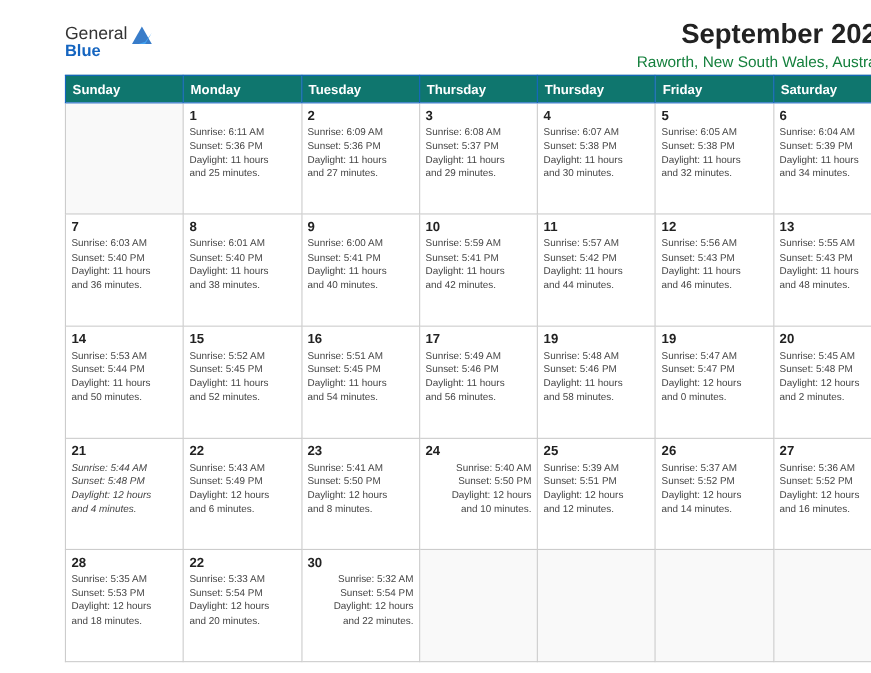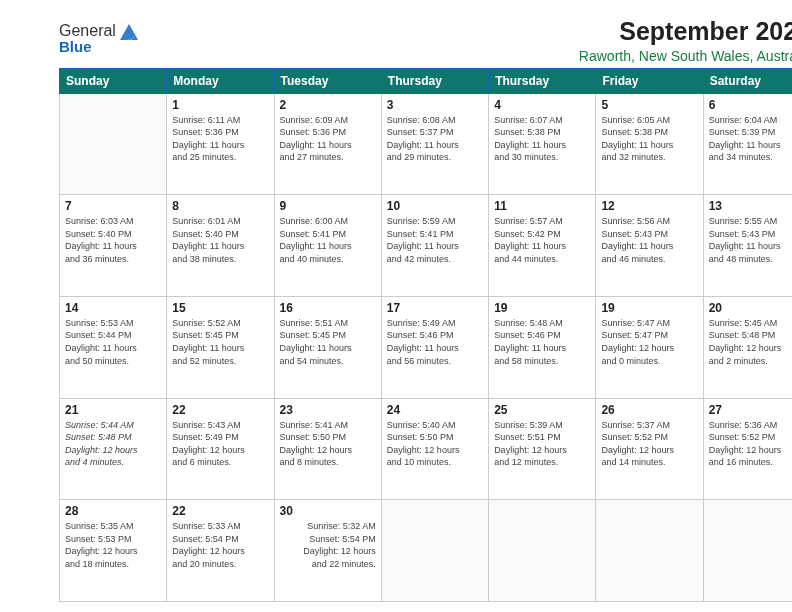--- a/index.html
+++ b/index.html
@@ -289,21 +289,21 @@
           </td>
           <td>
             <div class="day-num">23</div>
             <div class="day-info" style="white-space: pre-line;">Sunrise: 5:41 AM
 Sunset: 5:50 PM
 Daylight: 12 hours
 and 8 minutes.</div>
           </td>
           <td>
             <div class="day-num">24</div>
-            <div class="day-info" style="white-space: pre-line;">Sunrise: 5:40 AM
+            <div class="day-info" style="white-space: pre-line; text-align: right;">Sunrise: 5:40 AM
 Sunset: 5:50 PM
 Daylight: 12 hours
 and 10 minutes.</div>
           </td>
           <td>
             <div class="day-num">25</div>
             <div class="day-info" style="white-space: pre-line;">Sunrise: 5:39 AM
 Sunset: 5:51 PM
 Daylight: 12 hours
 and 12 minutes.</div>

